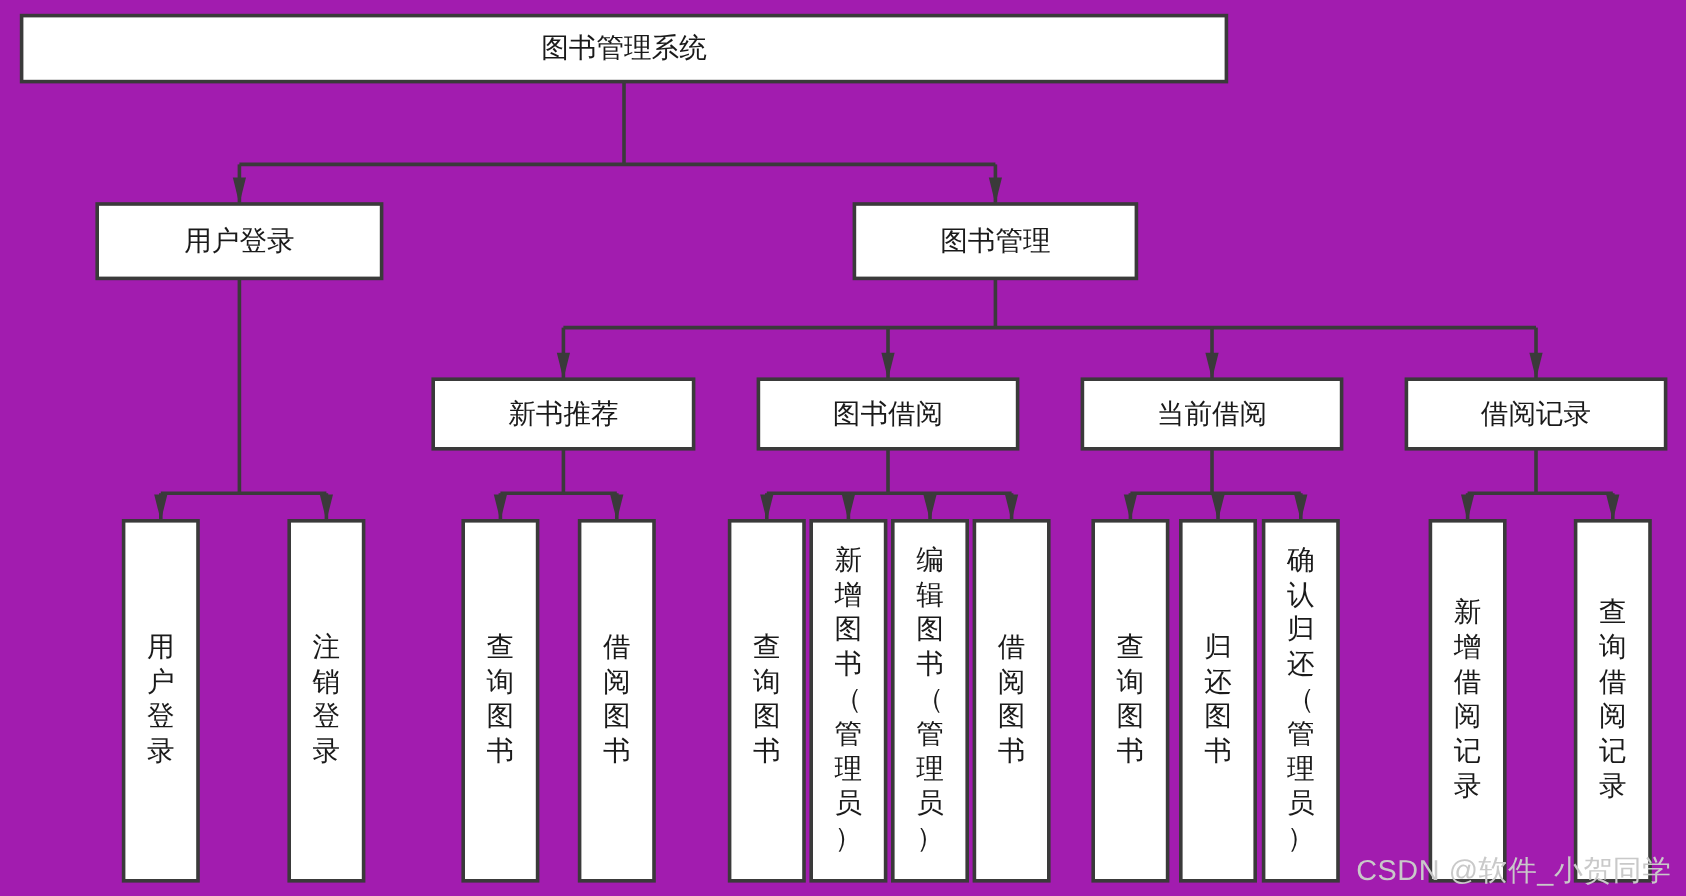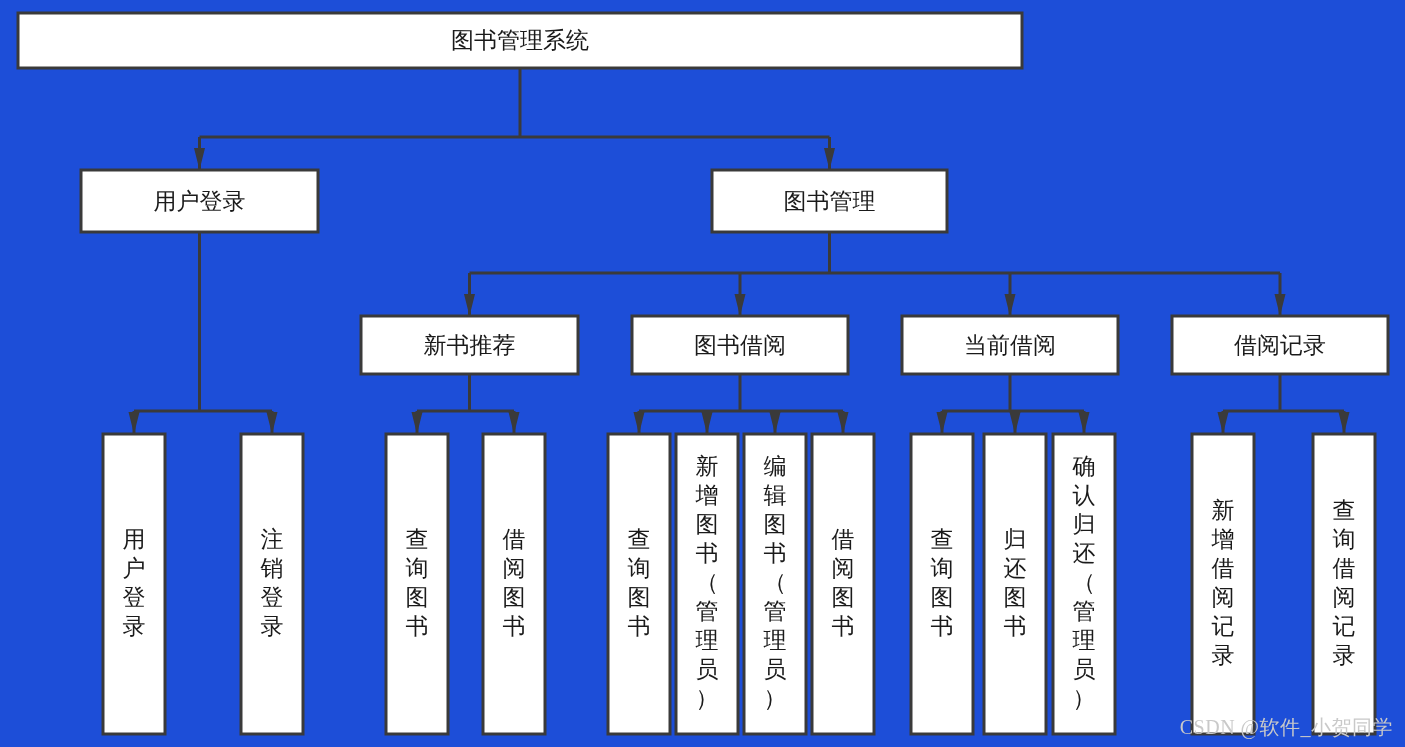--- a/index.html
+++ b/index.html
@@ -10,21 +10,21 @@
   body {
     width: 1405px;
     height: 747px;
     font-family: "DejaVu Sans", "Liberation Sans", sans-serif;
     overflow: hidden;
   }
   #diagram-root {
     position: relative;
     width: 1405px;
     height: 747px;
-    background: #1d4ed8;
+    background: #a21caf;
   }
   svg.flow {
     position: absolute;
     left: 0;
     top: 0;
     width: 1405px;
     height: 747px;
   }
   .node-rect {
     fill: #ffffff;
@@ -51,22 +51,22 @@
     stroke-linecap: butt;
   }
   .arrow-head {
     fill: #3a3a3a;
     stroke: none;
   }
   .watermark {
     position: absolute;
     right: 12px;
     bottom: 6px;
-    font-family: Liberation Serif, serif;
-    font-size: 20px;
+    font-family: Liberation Sans, sans-serif;
+    font-size: 24px;
     color: #c9c9c9;
     letter-spacing: 0.5px;
     white-space: nowrap;
     user-select: none;
   }
 </style>
 </head>
 <body>
 
 <div id="diagram-root">

